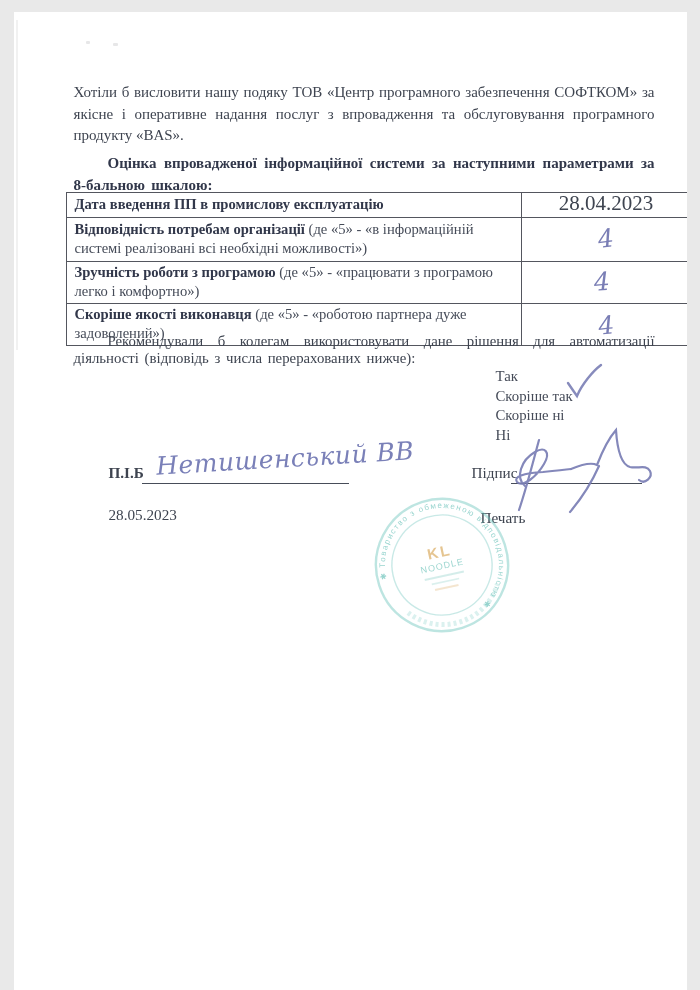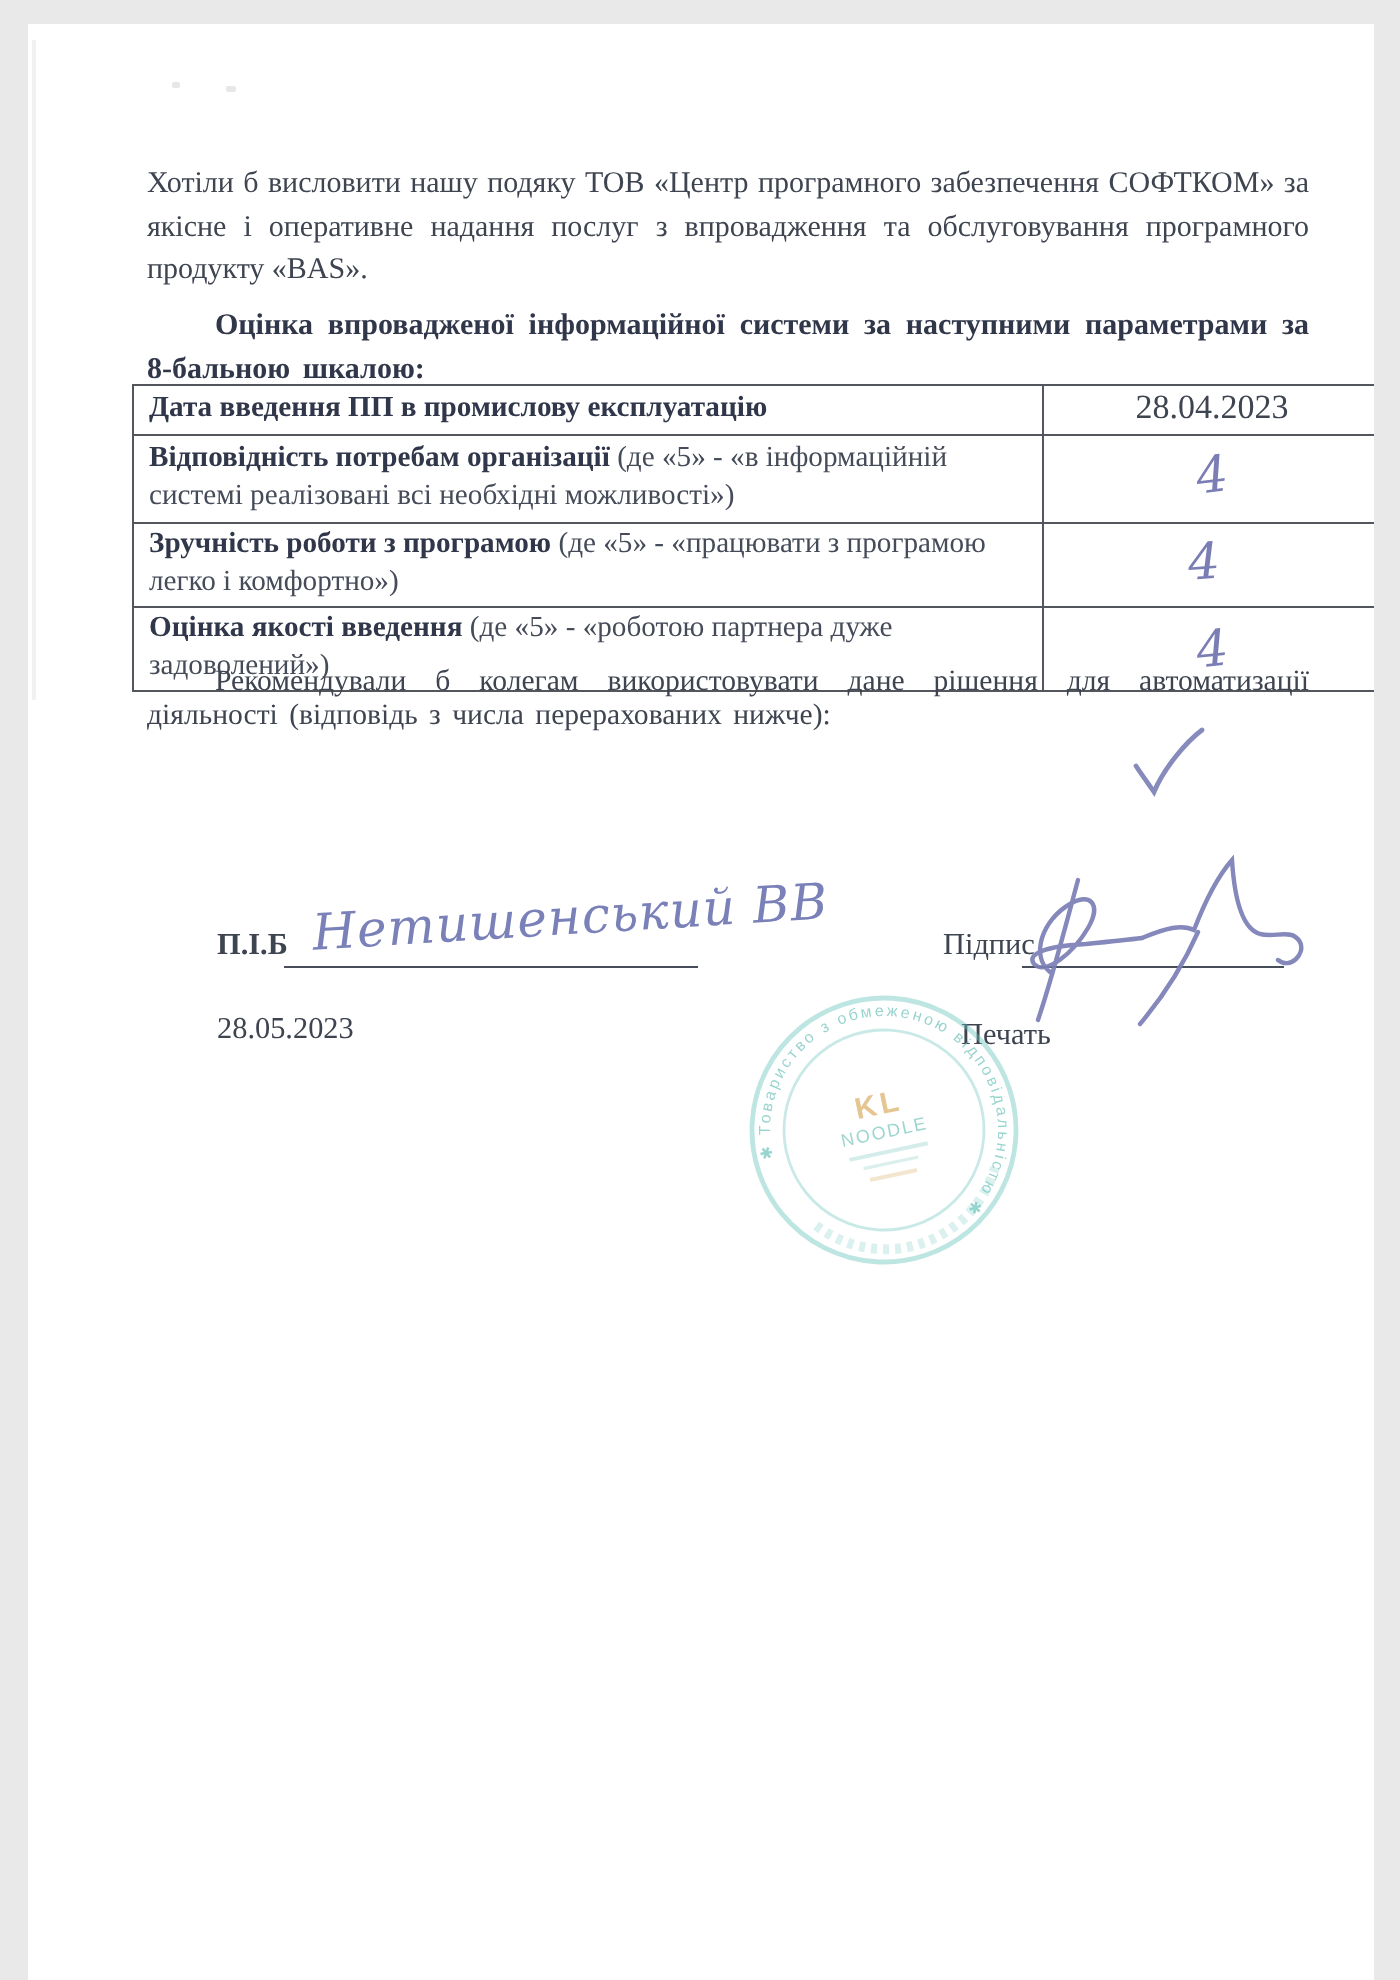--- a/index.html
+++ b/index.html
@@ -37,21 +37,21 @@
   table.rating td{
     border:1.6px solid #54565e;
     padding:1px 8px;
     vertical-align:middle;
     overflow:hidden;
   }
   td.term-cell{width:438px;}
   td.value-cell{width:153px;text-align:center;}
   .term{font-weight:bold;color:#31374a;text-align:center;}
   .note{font-weight:normal;color:#454b58;}
-  .print-value{font-size:17px;}
+  .print-value{font-size:21px;}
   .hand-value{
     display:inline-block;
     font-family:"DejaVu Serif", serif;font-style:italic;
     font-size:25px;color:#7a7eb5;
     transform:rotate(-7deg);
     line-height:1;
   }
   tr.r2 td{height:41px;} tr.r3 td{height:37px;} tr.r4 td{height:33px;}
 
   .options{
@@ -106,28 +106,34 @@
       </tr>
       <tr class="r2">
         <td class="term-cell"><span class="term">Відповідність потребам організації</span><span class="note"> (де «5» - «в інформаційній системі реалізовані всі необхідні можливості»)</span></td>
         <td class="value-cell"><span class="hand-value">4</span></td>
       </tr>
       <tr class="r3">
         <td class="term-cell"><span class="term">Зручність роботи з програмою</span><span class="note"> (де «5» - «працювати з програмою легко і комфортно»)</span></td>
         <td class="value-cell"><span class="hand-value" style="transform:rotate(-4deg) translateX(-4px);">4</span></td>
       </tr>
       <tr class="r4">
-        <td class="term-cell"><span class="term">Оцінка якості введення</span><span class="note"> (де «5» - «роботою партнера дуже задоволений»)</span></td>
+        <td class="term-cell"><span class="term">Скоріше якості виконавця</span><span class="note"> (де «5» - «роботою партнера дуже задоволений»)</span></td>
         <td class="value-cell"><span class="hand-value" style="transform:rotate(-6deg) translateY(2px);">4</span></td>
       </tr>
     </tbody>
   </table>
 
   <div class="para recommend">Рекомендували б колегам використовувати дане рішення для автоматизації діяльності (відповідь з числа перерахованих нижче):</div>
 
+  <div class="options">
+    <div class="option">Так</div>
+    <div class="option">Скоріше так</div>
+    <div class="option">Скоріше ні</div>
+    <div class="option">Ні</div>
+  </div>
 
   <svg class="check-svg" width="42" height="38" viewBox="0 0 42 38">
     <path d="M6,20 C10,26 13,30 15,33 C20,21 31,8 39,2" fill="none" stroke="#7a7eb5" stroke-width="2.4" stroke-linecap="round" opacity="0.9"></path>
   </svg>
 
   <div class="footer-label lbl-fio">П.І.Б</div>
   <div class="u-line fio-line"></div>
   <div class="fio-hand">Нетишенський ВВ</div>
 
   <div class="footer-label lbl-sig">Підпис</div>

